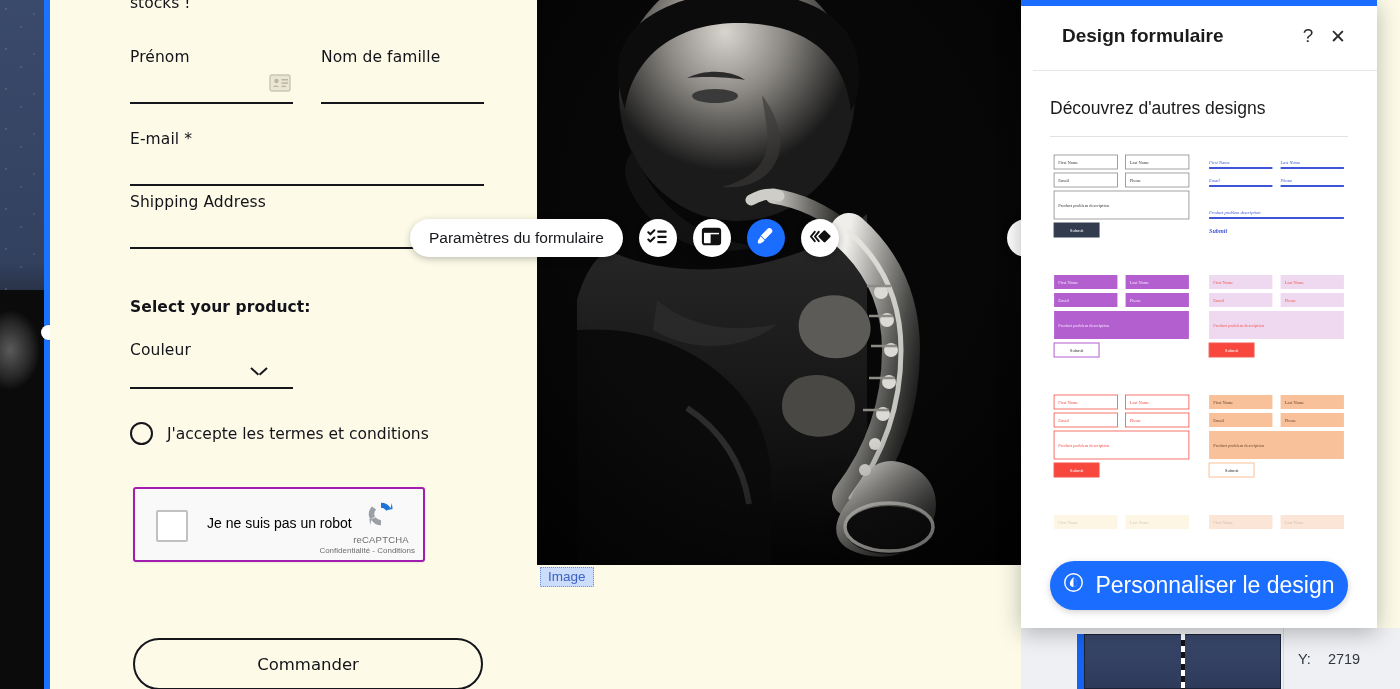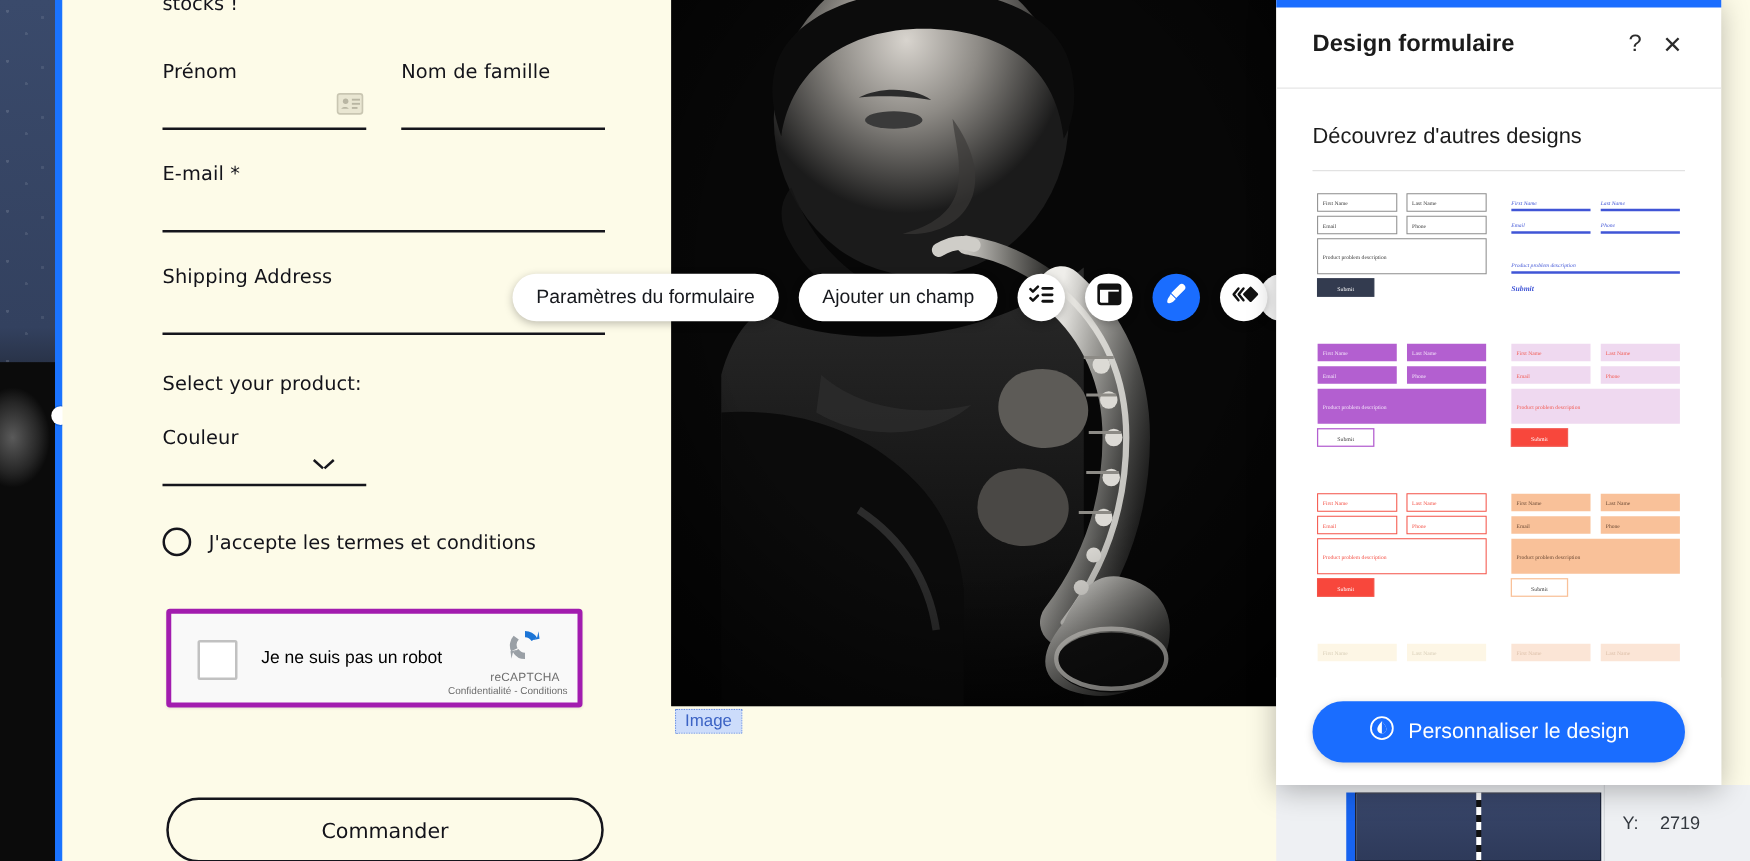--- a/index.html
+++ b/index.html
@@ -36,41 +36,41 @@
   #stocks-line{position:absolute;left:80px;top:-6px;font-family:"DejaVu Sans",sans-serif;
     font-size:15.5px;color:#13131a;white-space:nowrap;overflow:hidden;height:16px;}
 
   .field{position:absolute;}
   .field .frm-label{position:absolute;top:0;left:0;}
   .field .rule{position:absolute;left:0;bottom:0;width:100%;}
 
   #prenom{left:80px;top:48px;width:163px;height:56px;}
   #nom{left:271px;top:48px;width:163px;height:56px;}
   #email{left:80px;top:130px;width:354px;height:56px;}
-  #ship{left:80px;top:212px;width:354px;height:56px;text-decoration:underline;}
+  #ship{left:80px;top:193px;width:354px;height:56px;text-decoration:underline;}
   #couleur{left:80px;top:341px;width:163px;height:48px;}
   #taille{left:271px;top:341px;width:163px;height:48px;}
 
   #contact-card-icon{position:absolute;left:219px;top:74px;width:22px;height:18px;}
 
-  #select-prod{position:absolute;left:80px;top:298px;}
+  #select-prod{position:absolute;left:80px;top:298px;font-weight:bold;}
 
   .chev{position:absolute;right:26px;bottom:12px;width:16px;height:10px;}
   .chev:before,.chev:after{content:"";position:absolute;top:0;width:10px;height:2px;background:#15151c;}
   .chev:before{left:0;transform:rotate(42deg);transform-origin:left center;}
   .chev:after{right:0;transform:rotate(-42deg);transform-origin:right center;}
 
   
   #terms{position:absolute;left:80px;top:422px;display:flex;align-items:center;gap:14px;}
   #terms-radio{width:23px;height:23px;border-radius:50%;border:2.6px solid #15151c;box-sizing:border-box;}
   #terms-label{font-family:"DejaVu Sans",sans-serif;font-size:15.5px;color:#13131a;}
 
   
   #recaptcha{position:absolute;left:83px;top:487px;width:288px;height:71px;background:#f9f9f9;
-    border:4px solid #a21caf;border-radius:3px;box-shadow:0 1px 2px rgba(0,0,0,.07);padding-left:37px;}
+    border:2px solid #a21caf;border-radius:3px;box-shadow:0 1px 2px rgba(0,0,0,.07);}
   #rc-box{position:absolute;left:21px;top:21px;width:28px;height:28px;background:#fff;border:2px solid #c1c1c1;border-radius:2px;}
   #rc-text{position:absolute;left:72px;top:26px;font-size:14px;color:#000;font-family:"Liberation Sans",sans-serif;}
   #rc-logo{position:absolute;right:14px;top:10px;width:56px;text-align:center;}
   #rc-brand{font-size:9.5px;color:#6d6d6d;letter-spacing:.2px;margin-top:1px;}
   #rc-legal{position:absolute;right:8px;bottom:5px;font-size:8px;color:#6d6d6d;white-space:nowrap;}
 
   
   #commander{position:absolute;left:83px;top:638px;width:350px;height:52px;
     border:2.2px solid #15151c;border-radius:28px;box-sizing:border-box;background:transparent;
     font-family:"DejaVu Sans",sans-serif;font-size:16.5px;color:#13131a;
@@ -90,34 +90,34 @@
     box-shadow:0 2px 7px rgba(0,0,0,.25);}
   .circ{width:38px;height:38px;border-radius:50%;background:#fff;display:flex;align-items:center;
     justify-content:center;cursor:pointer;box-shadow:0 2px 7px rgba(0,0,0,.25);flex:0 0 auto;}
   .circ.active{background:#1a6dff;}
 
   
   #panel{position:absolute;left:1021px;top:0;width:356px;height:628px;background:#fff;
     box-shadow:0 4px 22px rgba(0,0,0,.28);z-index:60;display:flex;flex-direction:column;}
   #panel-topbar{height:6px;background:#1a6dff;flex:0 0 auto;}
   #panel-head{height:65px;flex:0 0 auto;display:flex;align-items:center;padding:0 24px 4px 29px;
-    border-bottom:1px solid #e6e6e6;box-sizing:border-box;}
+    border-bottom:1px solid #e6e6e6;box-sizing:border-box;margin-left:12px;}
   #panel-title{font-size:19px;font-weight:bold;color:#1b1b1b;flex:1;}
   .head-btn{width:30px;height:30px;display:flex;align-items:center;justify-content:center;
     cursor:pointer;color:#2b2b2b;}
   #panel-body{flex:1;overflow:hidden;padding:0 29px;box-sizing:border-box;position:relative;}
   #subhead{font-size:17.5px;color:#1b1b1b;margin-top:27px;}
   #subhead-rule{height:1px;background:#e2e2e2;margin-top:17px;}
   #thumbs{margin-top:14px;display:grid;grid-template-columns:1fr 1fr;gap:12px 12px;}
   .thumb{height:108px;position:relative;cursor:pointer;}
   .thumb svg{width:100%;height:100%;display:block;}
   #panel-footer{position:absolute;left:0;right:0;bottom:0;height:86px;background:#fff;
     display:flex;align-items:center;justify-content:center;}
   #customize-btn{width:298px;height:49px;border-radius:25px;background:#1a6dff;color:#fff;
-    display:flex;align-items:center;justify-content:center;gap:11px;font-size:17px;cursor:pointer;
+    display:flex;align-items:center;justify-content:center;gap:11px;font-size:23px;cursor:pointer;
     box-shadow:0 2px 7px rgba(0,0,0,.18);}
   
   #hidden-circ{position:absolute;left:1007px;top:219px;width:38px;height:38px;border-radius:50%;
     background:#fff;box-shadow:0 2px 7px rgba(0,0,0,.25);z-index:35;}
 
   
   #bottom-strip{position:absolute;left:1021px;top:628px;width:379px;height:61px;background:#eef0f3;z-index:55;}
   #bs-blue{position:absolute;left:56px;top:6px;width:7px;height:55px;background:#1763f0;}
   #bs-card{position:absolute;left:63px;top:6px;width:197px;height:55px;
     background:
@@ -288,21 +288,20 @@
         <stop offset="55%" stop-color="rgba(0,0,0,0)"></stop>
           <stop offset="100%" stop-color="rgba(0,0,0,.78)"></stop>
       </radialGradient>
     </defs>
   </svg>
 </div>
 <div id="img-badge">Image</div>
 
 <div id="toolbar">
   <div class="pill">Paramètres du formulaire</div>
-  <div class="pill">Ajouter un champ</div>
 
   <div class="circ">
     <span>
       <svg width="21" height="21" viewBox="0 0 24 24" xmlns="http://www.w3.org/2000/svg">
         <path d="M1.5 7.2l2.3 2.3L8.4 4.9" stroke="#111" stroke-width="2.3" fill="none" stroke-linecap="round" stroke-linejoin="round"></path>
         <path d="M1.5 15.4l2.3 2.3 4.6-4.6" stroke="#111" stroke-width="2.3" fill="none" stroke-linecap="round" stroke-linejoin="round"></path>
         <rect x="11.6" y="5.2" width="11" height="2.6" rx="1.3" fill="#111"></rect>
         <rect x="11.6" y="11.1" width="11" height="2.6" rx="1.3" fill="#111"></rect>
         <rect x="11.6" y="17" width="11" height="2.6" rx="1.3" fill="#111"></rect>
       </svg>

